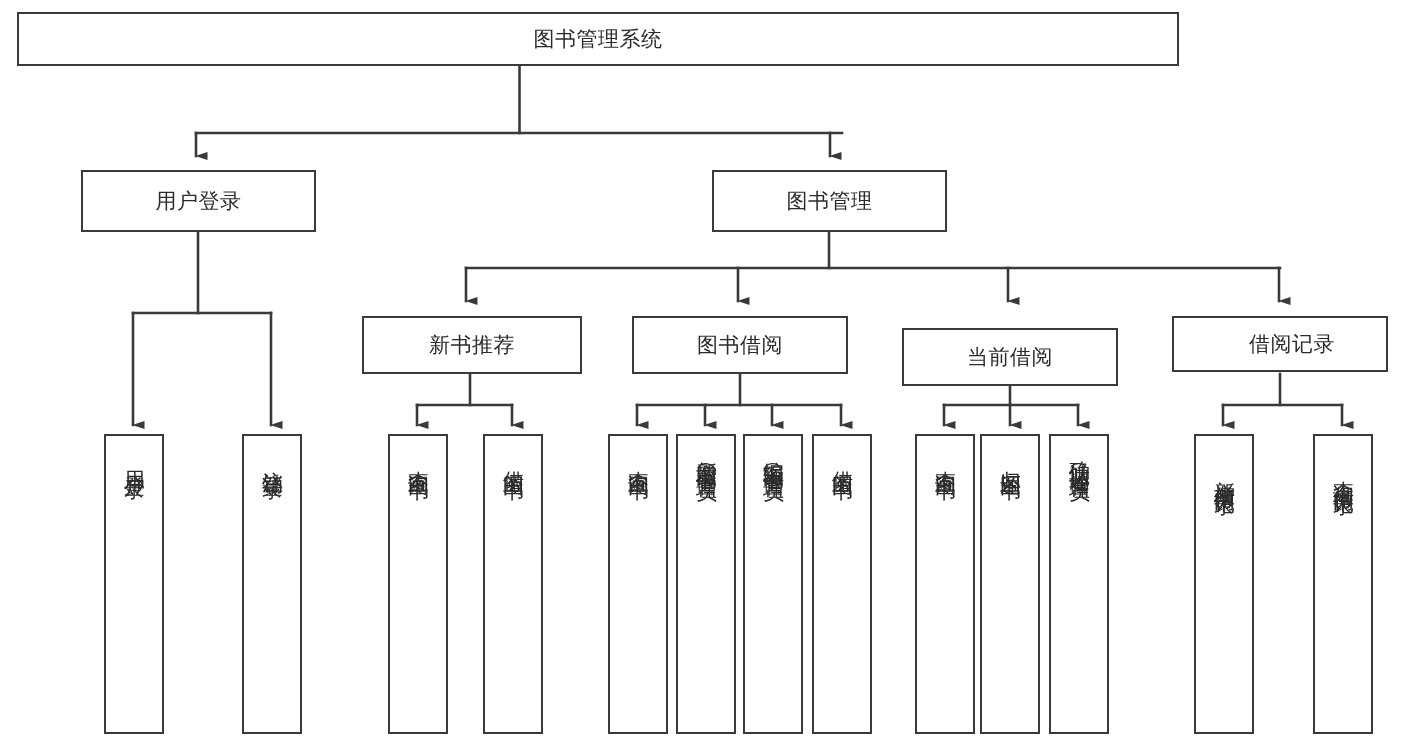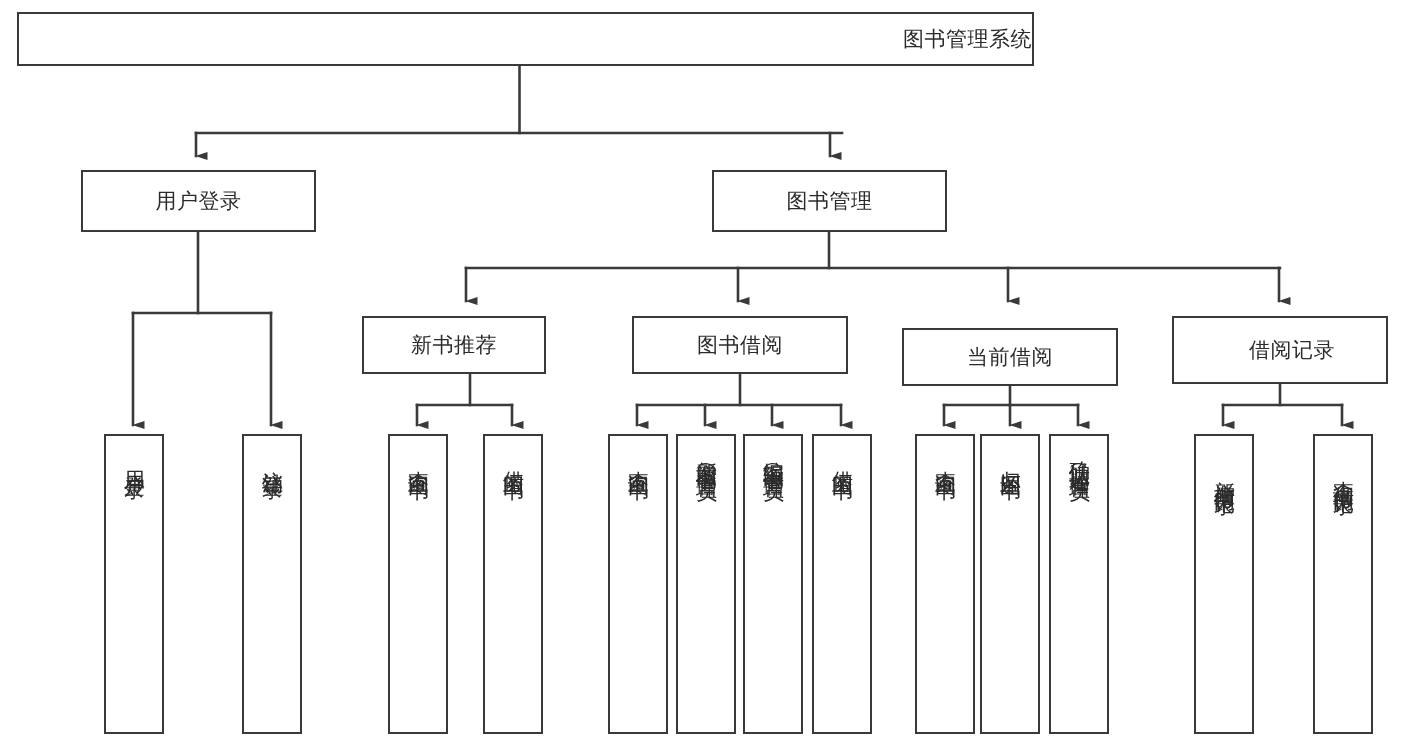--- a/index.html
+++ b/index.html
@@ -110,41 +110,41 @@
       <path d="M 1010 405 L 1010 425" marker-end="url(#arrow)"></path>
       <path d="M 1078 405 L 1078 425" marker-end="url(#arrow)"></path>
 
       <path d="M 1280 374 L 1280 405"></path>
       <path d="M 1223 405 L 1342 405"></path>
       <path d="M 1223 405 L 1223 425" marker-end="url(#arrow)"></path>
       <path d="M 1342 405 L 1342 425" marker-end="url(#arrow)"></path>
     </g>
   </svg>
 
-  <div class="node-box" style="left:17px; top:12px; width:1017px; height:54px;justify-content:flex-end;">
+  <div class="node-box" style="left:17px; top:12px; width:1162px; height:54px;">
     <span class="node-label">图书管理系统</span>
   </div>
 
   <div class="node-box" style="left:81px; top:170px; width:235px; height:62px;">
     <span class="node-label">用户登录</span>
   </div>
   <div class="node-box" style="left:712px; top:170px; width:235px; height:62px;">
     <span class="node-label">图书管理</span>
   </div>
 
-  <div class="node-box" style="left:362px; top:316px; width:184px; height:58px;">
+  <div class="node-box" style="left:362px; top:316px; width:220px; height:58px;">
     <span class="node-label">新书推荐</span>
   </div>
   <div class="node-box" style="left:632px; top:316px; width:216px; height:58px;">
     <span class="node-label">图书借阅</span>
   </div>
   <div class="node-box" style="left:902px; top:328px; width:216px; height:58px;">
     <span class="node-label">当前借阅</span>
   </div>
-  <div class="node-box" style="left:1172px; top:316px; width:216px; height:68px;padding-left:24px;">
+  <div class="node-box" style="left:1172px; top:316px; width:216px; height:56px;padding-left:24px;">
     <span class="node-label">借阅记录</span>
   </div>
 
   <div class="node-box vertical" style="left:104px; top:434px; width:60px; height:300px;">
     <span class="node-label">用户登录</span>
   </div>
   <div class="node-box vertical" style="left:242px; top:434px; width:60px; height:300px;">
     <span class="node-label">注销登录</span>
   </div>
 

